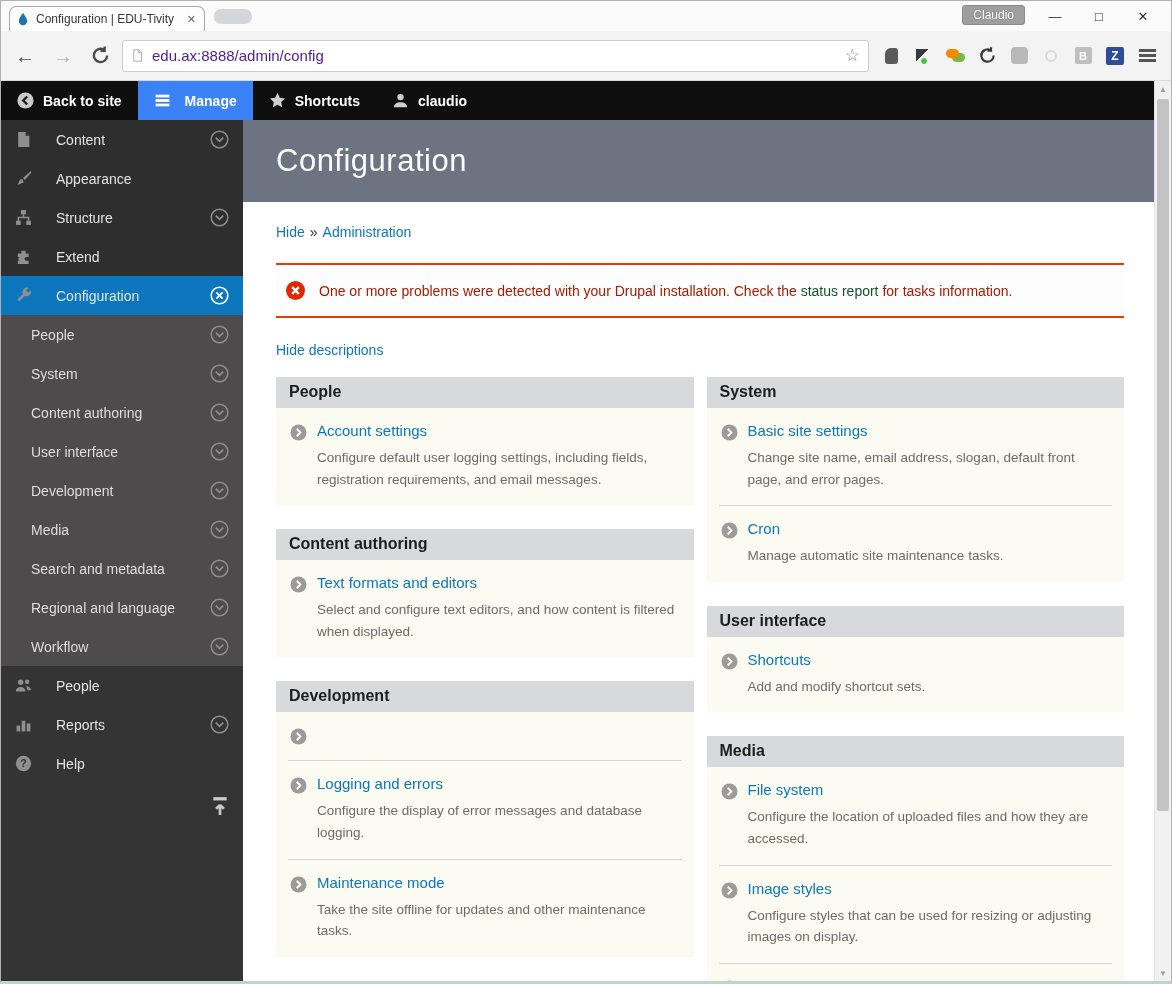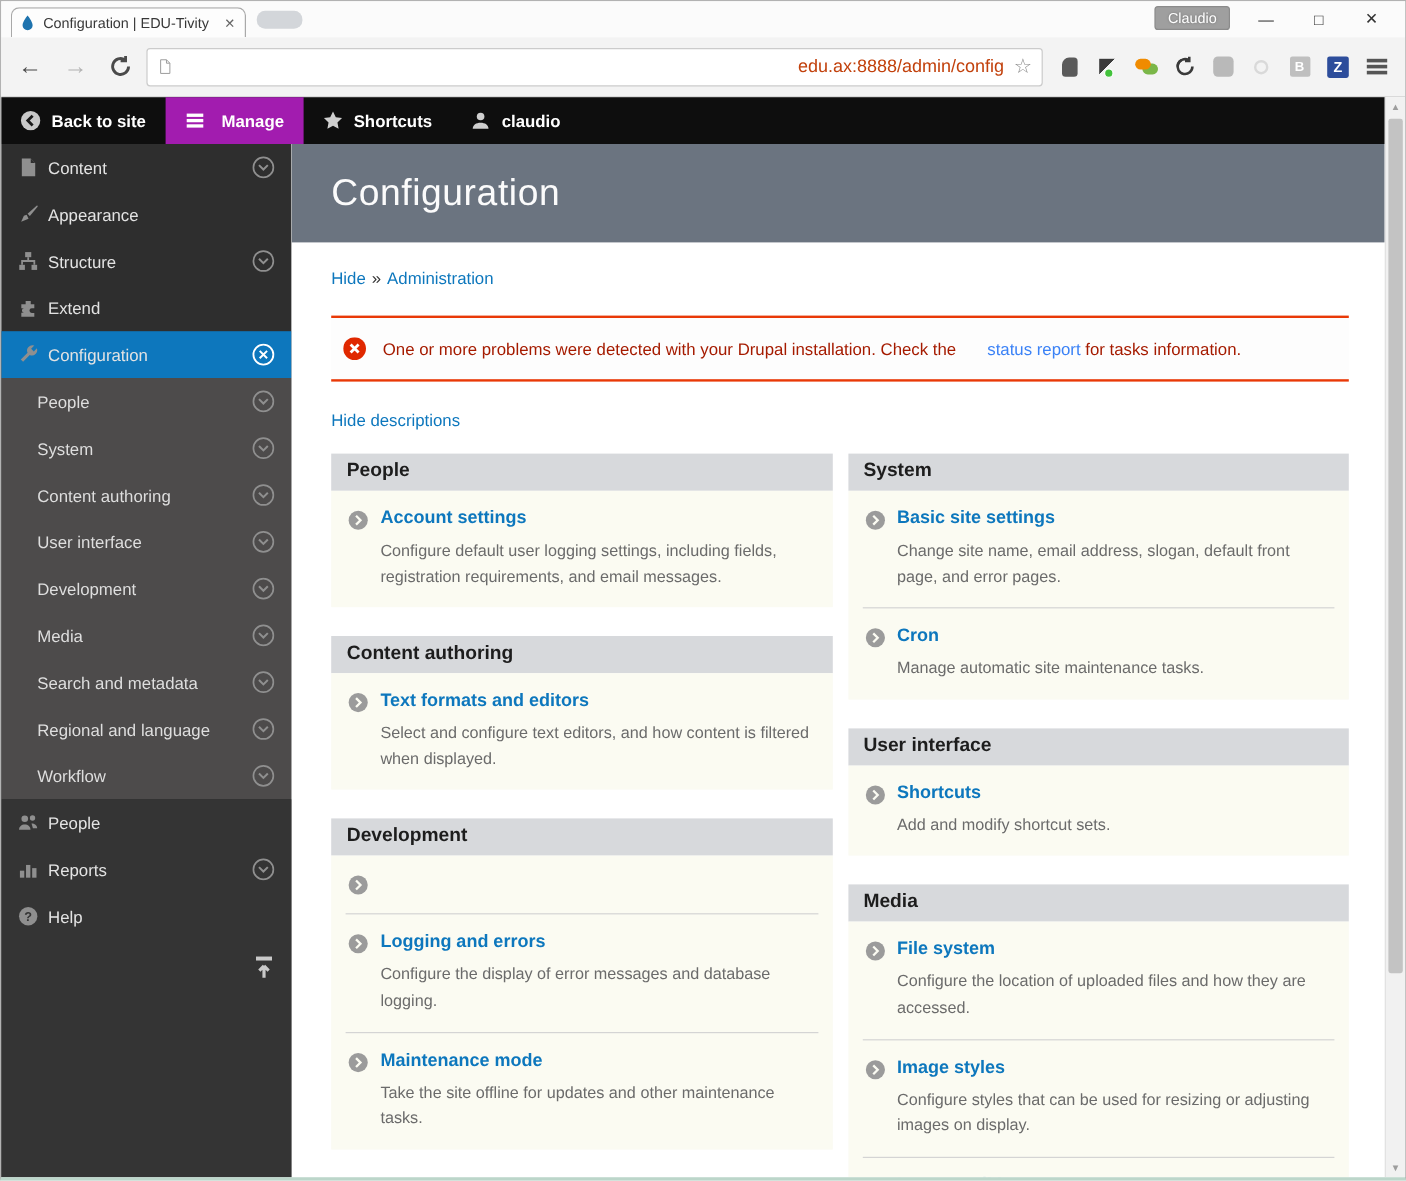--- a/index.html
+++ b/index.html
@@ -22,21 +22,21 @@
              color:#333; font-size:13px; }
 
   
   .navbar { height:50px; background:#f3f3f3; border-bottom:1px solid #d9d9d9; display:flex;
             align-items:center; padding:0 8px; gap:6px; flex:0 0 auto; }
   .nav-btn { font-size:20px; color:#4a4a4a; padding:0 6px; line-height:1; }
   .nav-btn.disabled { color:#b4b4b4; }
   .nav-btn svg { width:19px; height:19px; display:block; }
   .urlbar { flex:1; height:32px; background:#fff; border:1px solid #cbcbcb; border-radius:3px;
             display:flex; align-items:center; padding:0 8px; gap:8px; }
-  .url-text { flex:1; font-size:15px; color:#c2410c;text-align:right; }
+  .url-text { flex:1; font-size:15px; color:#4c1d95; }
   .star { color:#8a8a8a; font-size:17px; }
   .ext-row { display:flex; align-items:center; }
   .ext { width:24px; height:24px; display:flex; align-items:center; justify-content:center;
          margin:0 4px; position:relative; }
   .ext i { display:flex; align-items:center; justify-content:center; font-style:normal; }
   .ext-evernote i { width:13px; height:16px; background:#5a5a5a; border-radius:6px 3px 3px 3px; }
   .ext-web-clipper i { width:14px; height:14px; background:linear-gradient(135deg,#3a3a3a 46%,transparent 46%); }
   .ext-web-clipper::after { content:''; position:absolute; width:6px; height:6px; background:#43c23c;
                             border:1px solid #fff; border-radius:50%; left:9px; top:13px; }
   .ext-chat i { width:13px; height:9px; background:#f08b00; border-radius:5px;
@@ -53,28 +53,28 @@
                         background:#555; box-shadow:0 5px 0 #555, 0 10px 0 #555; }
 
   
   .content-row { flex:1; display:flex; min-height:0; }
   .page-area { flex:1; display:flex; flex-direction:column; min-width:0; }
 
   
   .drupal-toolbar { height:39px; background:#0e0e0e; display:flex; align-items:stretch; flex:0 0 auto; }
   .dtb-item { display:flex; align-items:center; gap:9px; padding:0 16px; color:#fff;
               font-size:14px; font-weight:600; cursor:default; }
-  .dtb-item.active { background:#a21caf;gap:14px; }
+  .dtb-item.active { background:#3b82f6;gap:14px; }
   .dtb-item svg { width:17px; height:17px; color:#cfcfcf; }
 
   
   .body-row { flex:1; display:flex; min-height:0; }
   .sidebar { width:242px; flex:0 0 auto; background:#2e2e2e; display:flex; flex-direction:column;
              overflow:hidden; }
-  .side-item { height:39px; display:flex; align-items:center; padding:0 14px; gap:8px;
+  .side-item { height:39px; display:flex; align-items:center; padding:0 14px; gap:24px;
                color:#e3e3e3; font-size:14px; cursor:default; }
   .side-item svg.glyph { width:17px; height:17px; color:#8f8f8f; flex:0 0 auto; }
   .side-label { flex:1; white-space:nowrap; }
   .side-right svg { width:19px; height:19px; color:#8f8f8f; display:block; }
   .side-item.active { background:#0d77bd; }
   .side-item.active .side-right svg { color:#fff; }
   .side-sub { background:#4d4b4b; padding:0; }
   .side-sub .side-item { padding-left:30px; color:#dedede; }
   .side-bottom { background:#343434; flex:1; position:relative; }
   .collapse-btn { position:absolute; right:14px; top:130px; }
@@ -85,33 +85,33 @@
   .page-header { height:82px; background:#6b7480; flex:0 0 auto; display:flex; align-items:center; }
   .page-title { color:#fbfbfb; font-size:31px; font-weight:300; margin:0 0 0 33px; letter-spacing:.5px; }
   .page-body { flex:1; padding:0 30px 0 33px; overflow:hidden; }
   .breadcrumb { margin-top:22px; font-size:14px; color:#333; }
   .breadcrumb a { color:#0d77bd; text-decoration:none; }
   .crumb-sep { margin:0 5px; }
   .error-box { margin-top:23px; border-top:2px solid #e93907; border-bottom:2px solid #e93907;
                background:#fdfdfd; display:flex; align-items:center; gap:14px; padding:16px 10px; }
   .error-box svg { width:19px; height:19px; flex:0 0 auto; }
   .error-text { font-size:14px; color:#a51b00; }
-  .error-text a { color:#3b82f6; text-decoration:none;margin-left:22px; }
+  .error-text a { color:#14532d; text-decoration:none; }
   .hide-desc { display:inline-block; margin-top:24px; font-size:14px; color:#0d77bd; text-decoration:none; }
   .panels-grid { margin-top:18px; display:grid; grid-template-columns:1fr 1fr; column-gap:13px; align-items:start; }
   .col { display:flex; flex-direction:column; }
   .panel { margin-bottom:24px; }
   .panel-header { margin:0; background:#d7d9dc; font-size:16px; font-weight:600; color:#1d1d1d;
                   padding:6px 13px 7px; }
   .panel-body { background:#fbfbf2; padding:0 12px; }
   .panel-item { display:flex; gap:10px; padding:14px 2px 15px; }
   .panel-item + .panel-item { border-top:1px solid #d4d4d4; }
   .arrow-circle { margin-top:2px; flex:0 0 auto; }
   .arrow-circle svg { width:17px; height:17px; color:#9b9b9b; display:block; }
-  .pi-link { font-size:15px; font-weight:700; color:#0d77bd; text-decoration:none; }
+  .pi-link { font-size:15px; font-weight:400; color:#0d77bd; text-decoration:none; }
   .pi-desc { margin-top:7px; font-size:13.5px; color:#6b6b6b; line-height:1.6; }
 
   
   .scrollbar { width:17px; flex:0 0 auto; background:#f1f1f1; border-left:1px solid #e2e2e2;
                display:flex; flex-direction:column; }
   .sb-arrow { height:16px; display:flex; align-items:center; justify-content:center;
               color:#9d9d9d; font-size:8px; }
   .sb-track { flex:1; position:relative; }
   .sb-thumb { position:absolute; left:2px; right:2px; top:2px; height:82%; background:#c3c3c3;
               border-radius:2px; }

